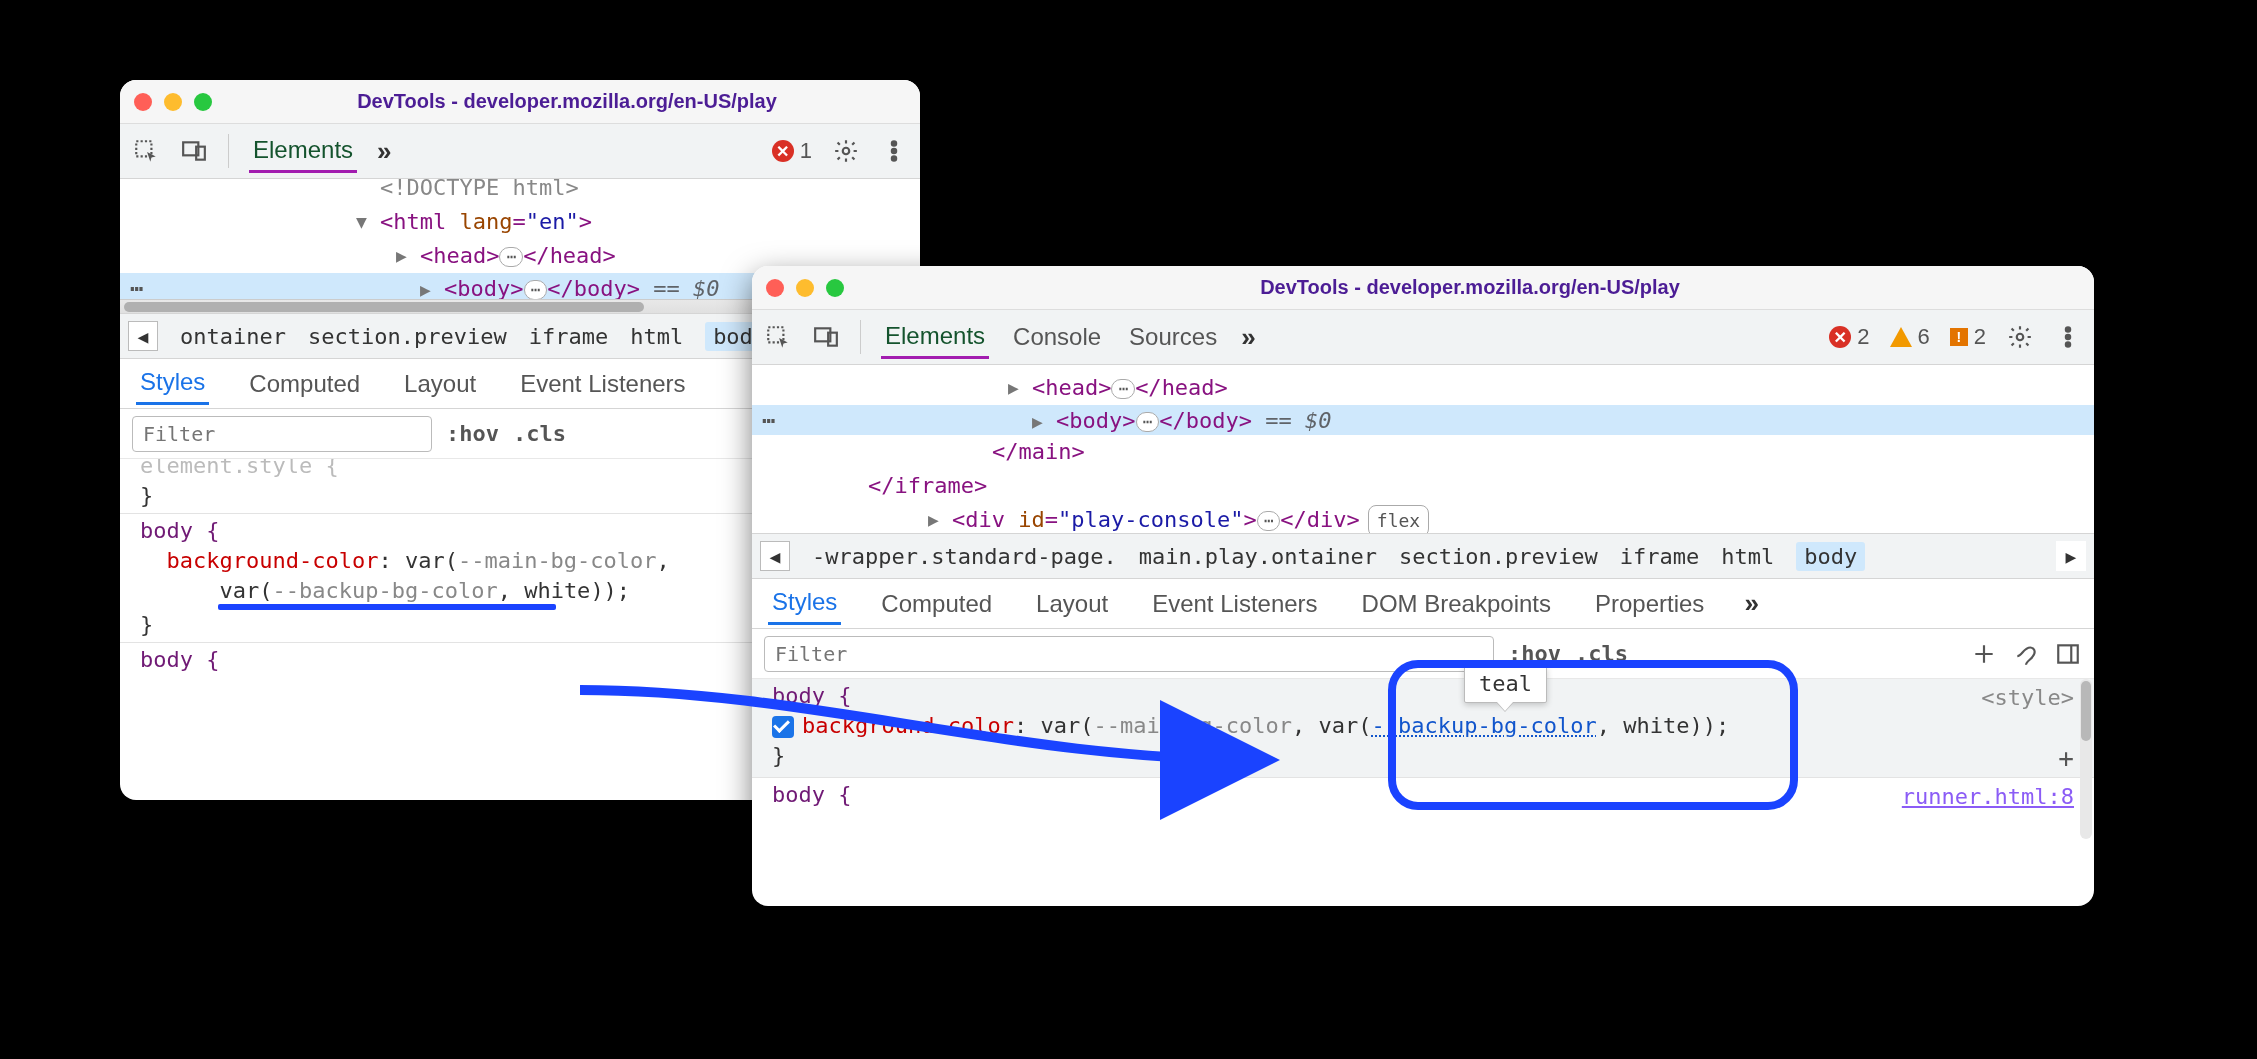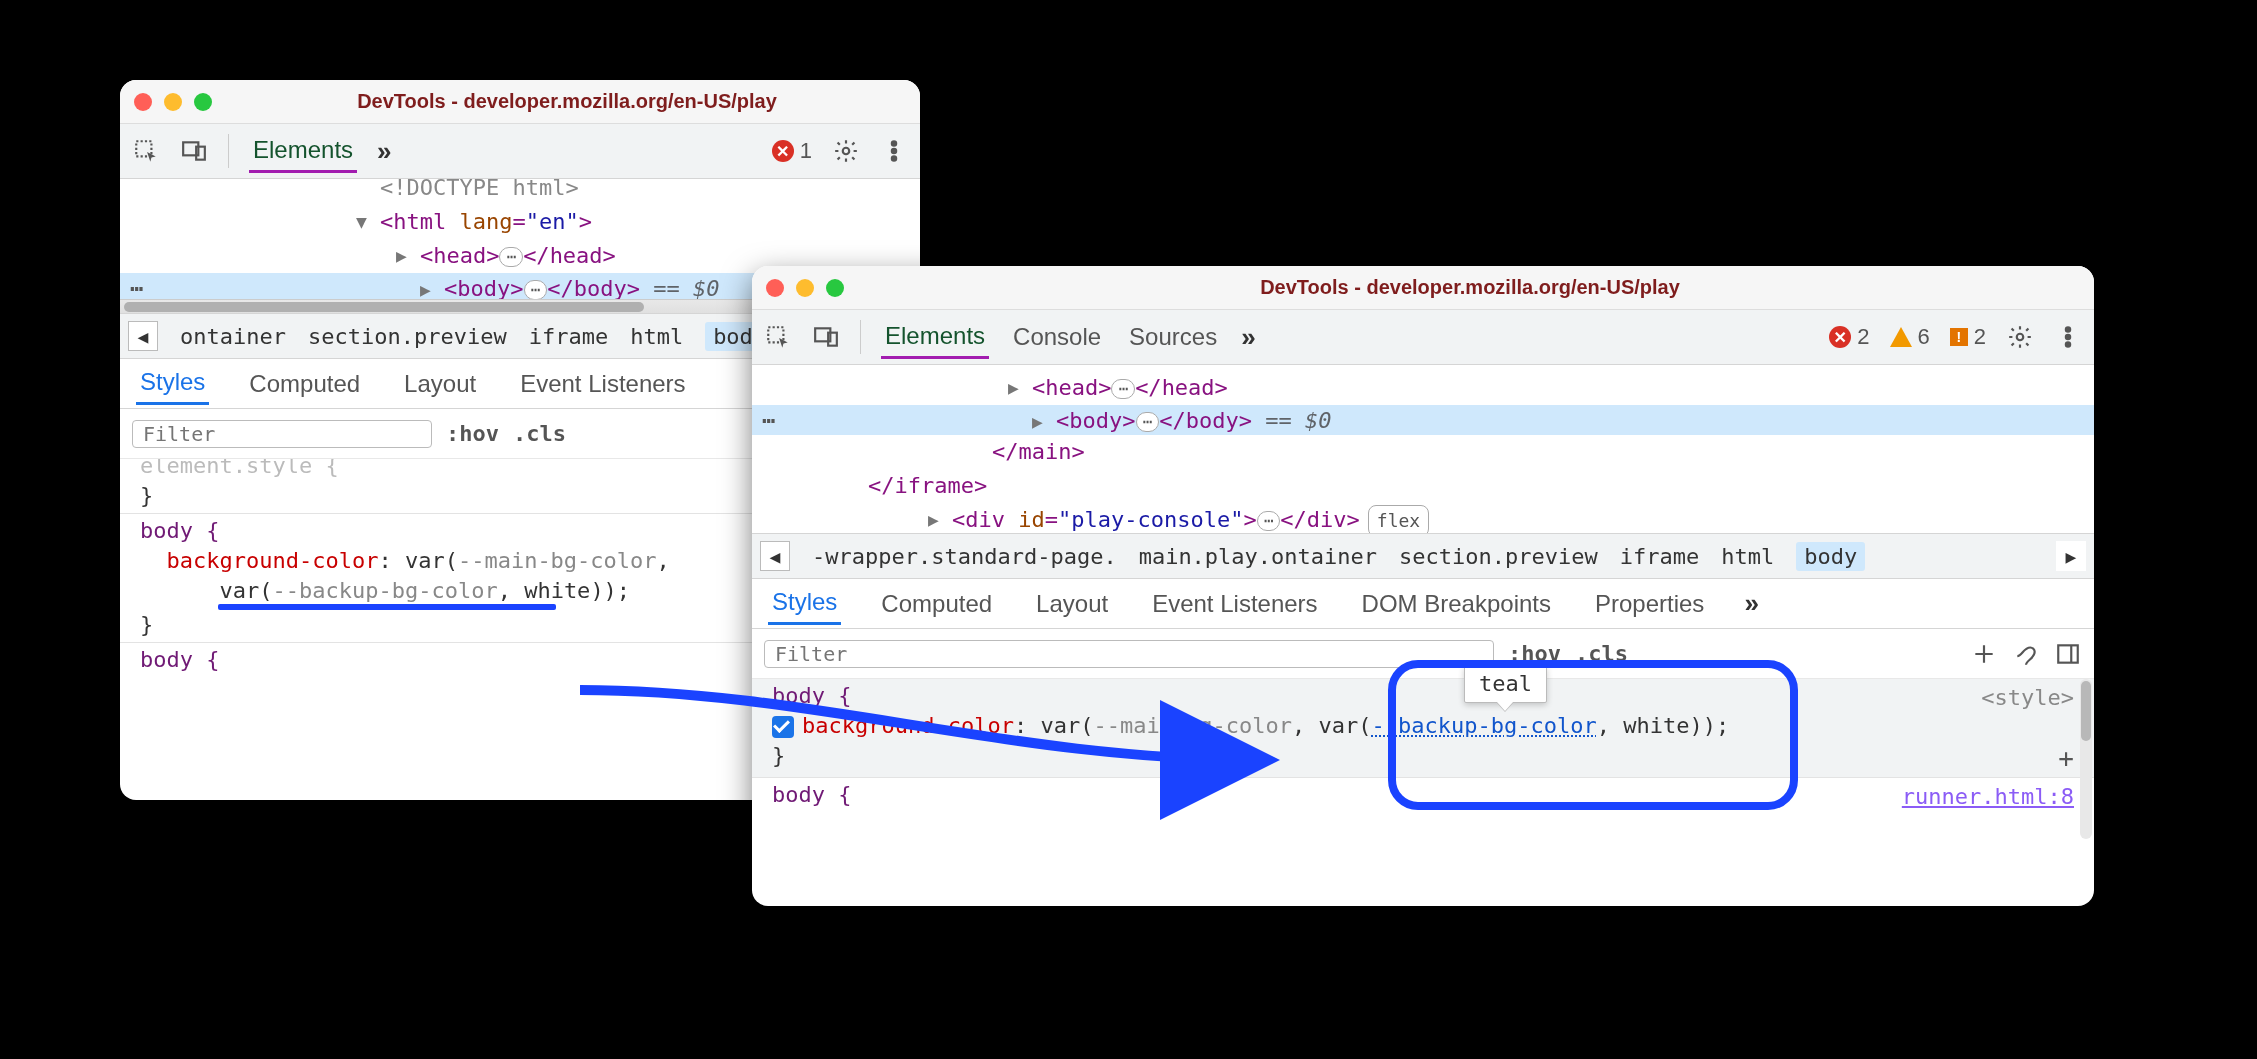--- a/index.html
+++ b/index.html
@@ -27,21 +27,21 @@
     background: #f6f6f6;
     border-bottom: 1px solid #ddd;
     padding: 0 14px;
     gap: 10px;
   }
   .traffic { display: flex; gap: 12px; align-items: center; margin-right: 6px; }
   .dot { width: 18px; height: 18px; border-radius: 50%; }
   .dot.red { background:#ff5f57; }
   .dot.yellow { background:#febc2e; }
   .dot.green { background:#28c840; }
-  .wtitle { font-weight: 700; font-size: 20px; color:#7f1d1d; flex:1; text-align:center; }
+  .wtitle { font-weight: 700; font-size: 20px; color:#4c1d95; flex:1; text-align:center; }
   
   .toolbar {
     display: flex; align-items: center; height: 55px;
     background:#f1f3f4; border-bottom:1px solid #d5d5d5;
     padding: 0 12px; gap: 20px; font-size: 22px; color:#555;
   }
   .toolbar .spacer { flex:1; }
   .tab { padding:6px 4px; cursor:pointer; font-size:24px; }
   .tab.active { color:#14532d; border-bottom: 3px solid #a21caf; }
   .icon { display:inline-flex; align-items:center; justify-content:center; width:28px; height:28px; }
@@ -86,21 +86,21 @@
   }
   .sidetabs .tab.active { color:#1a73e8; border-bottom:3px solid #1a73e8;}
   
   .filterrow {
     display:flex; align-items:center; height:50px; padding:0 12px; gap:14px;
     font-family: Menlo, Consolas, monospace; font-size:22px; color:#555;
     border-bottom:1px solid #e8e8e8; background:#fff;
     position:relative;
   }
   .filterrow input {
-    height:28px; border:1px solid #bbb; border-radius:4px; padding:0 10px;
+    height:36px; border:1px solid #bbb; border-radius:4px; padding:0 10px;
     font-family:inherit; font-size:20px; color:#555; background:#fff;
   }
   .filtergrow { flex:1; }
   .hovcls { font-weight:600; }
   
   .rules { font-family: Menlo, Consolas, monospace; font-size:22px; background:#fff; position:relative;}
   .rules .ruleblock { padding:2px 20px; line-height:30px; position:relative;}
   .rules .selector { color:#701a75; }
   .rules .brace { color:#333; }
   .rules .prop { color:#c80000; }

